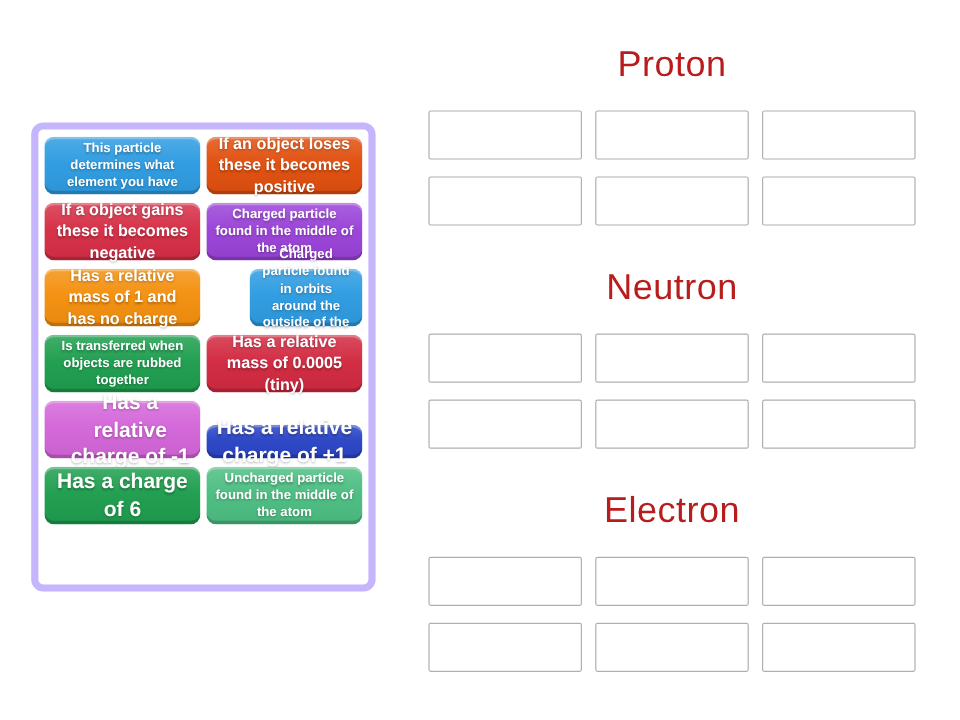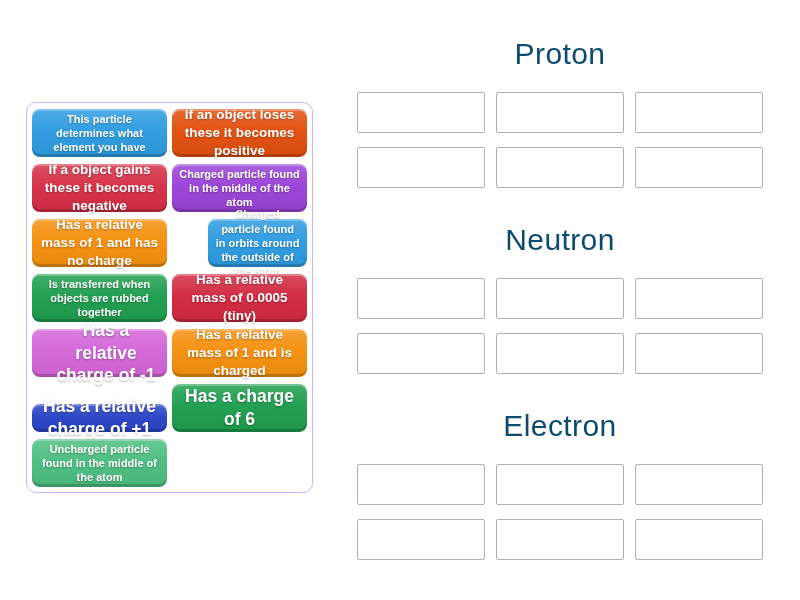--- a/index.html
+++ b/index.html
@@ -14,21 +14,21 @@
   }
 
   
   .tile-panel {
     position: absolute;
     left: 26px;
     top: 102px;
     width: 287px;
     height: 391px;
     background: #ffffff;
-    border: 1px solid #c4b5fd;
+    border: 6px solid #c4b5fd;
     border-radius: 10px;
     padding: 6px 5px;
     display: grid;
     grid-template-columns: 1fr 1fr;
     grid-auto-rows: 48px;
     column-gap: 5px;
     row-gap: 7px;
   }
   .tile {
     display: flex;
@@ -54,21 +54,21 @@
     left: 357px;
     width: 406px;
   }
   .group-proton   { top: 36px;  }
   .group-neutron  { top: 222px; }
   .group-electron { top: 408px; }
   .group-title {
     font-size: 30px;
     line-height: 36px;
     font-weight: 400;
-    color: #0c4a6e;
+    color: #b91c1c;
     text-align: center;
     letter-spacing: 0.4px;
     margin-bottom: 20px;
   }
   .slots {
     display: grid;
     grid-template-columns: repeat(3, 128px);
     column-gap: 11px;
     row-gap: 14px;
   }
@@ -87,21 +87,20 @@
   <div class="tile-panel">
     <div class="tile t-small" style="background-color: rgb(46, 156, 225);">This particle determines what element you have</div>
     <div class="tile t-med" style="background-color: rgb(225, 80, 15);">If an object loses these it becomes positive</div>
     <div class="tile t-med" style="background-color: rgb(214, 47, 71); text-align: center;">If a object gains these it becomes negative</div>
     <div class="tile t-small" style="background-color: rgb(154, 67, 216);">Charged particle found in the middle of the atom</div>
     <div class="tile t-med" style="background-color: rgb(244, 144, 15);">Has a relative mass of 1 and has no charge</div>
     <div class="tile t-small" style="background-color: rgb(46, 156, 225); margin-left: 36px;">Charged particle found in orbits around the outside of the atom</div>
     <div class="tile t-small" style="background-color: rgb(31, 158, 79);">Is transferred when objects are rubbed together</div>
     <div class="tile t-med" style="background-color: rgb(210, 42, 65);">Has a relative mass of 0.0005 (tiny)</div>
     <div class="tile t-large" style="background-color: rgb(212, 102, 217); padding-left: 20px;">Has a relative charge of -1</div>
-    <div class="tile t-med" style="background-color: rgb(244, 144, 15);">Has a relative mass of 1 and is charged</div>
     <div class="tile t-large" style="background-color: rgb(43, 69, 198); margin-top: 20px;">Has a relative charge of +1</div>
     <div class="tile t-large" style="background-color: rgb(31, 158, 79);">Has a charge of 6</div>
     <div class="tile t-small" style="background-color: rgb(77, 190, 130);">Uncharged particle found in the middle of the atom</div>
   </div>
 
   <section class="group group-proton">
     <h2 class="group-title">Proton</h2>
     <div class="slots">
       <div class="slot"></div>
       <div class="slot"></div>

